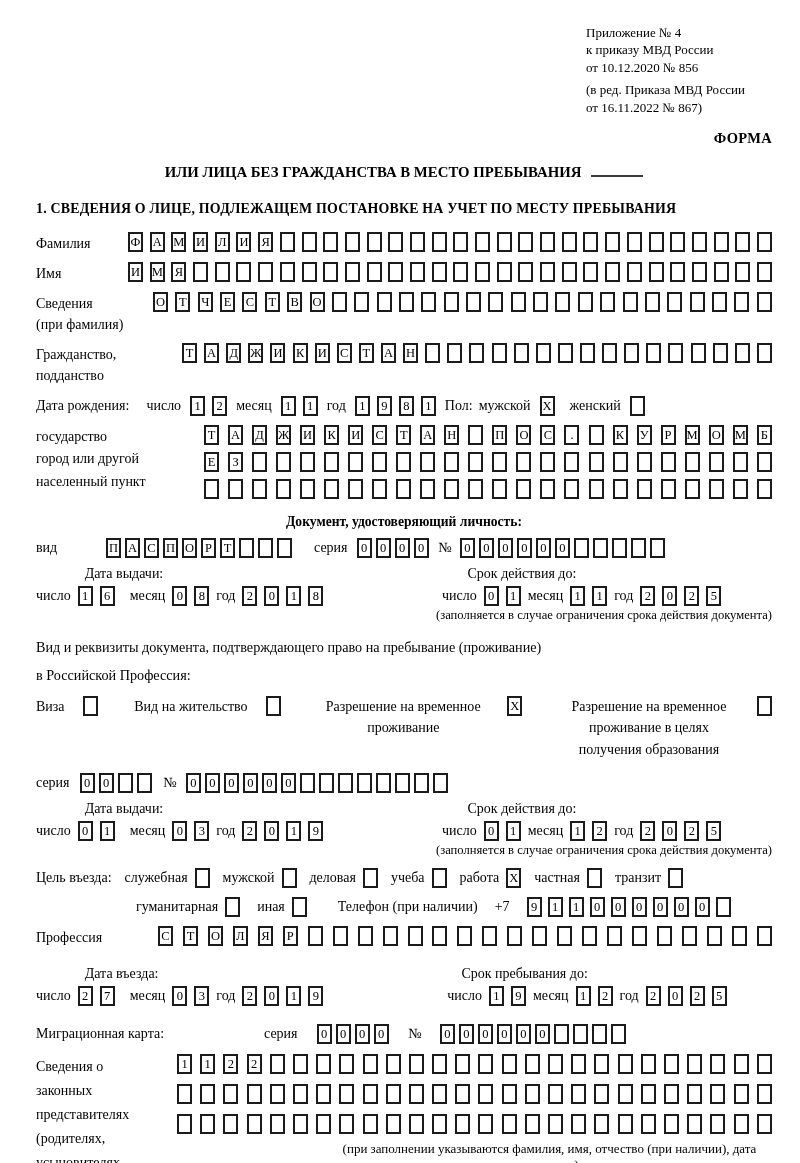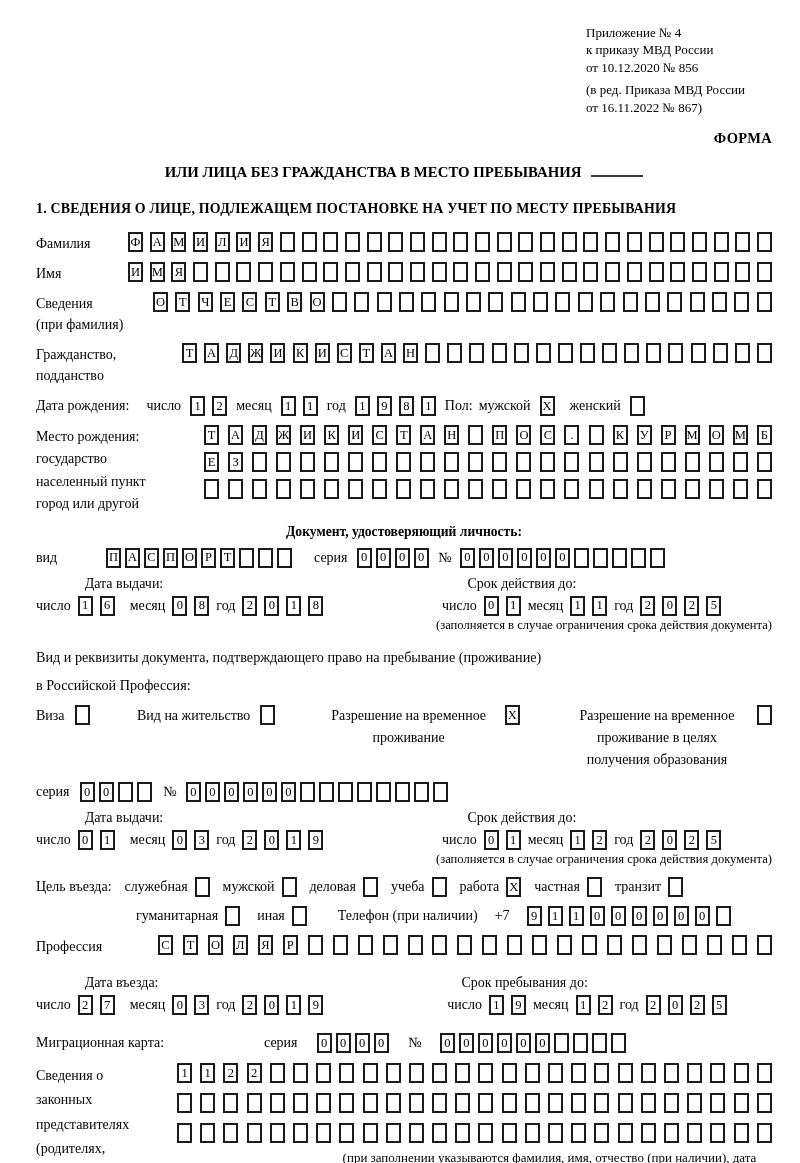--- a/index.html
+++ b/index.html
@@ -56,21 +56,21 @@
   .dhead { text-align: center; margin-bottom: 4px; }
   .dhead-l { padding-right: 170px; }
   .dhead-r { padding-right: 110px; }
   .dgroup { display: flex; align-items: center; gap: 7px; }
   .note { font-size: 12.6px; text-align: right; margin: 2px 0 10px 0; }
   .note-center { font-size: 13px; text-align: center; margin: 4px 0 0 150px; }
 
   .intro { line-height: 2.0; font-size: 14.2px; }
 
   .opts { display: flex; justify-content: space-between; align-items: flex-start; margin: 6px 0 12px 0; }
-  .opt { display: flex; align-items: flex-start; gap: 10px; }
+  .opt { display: flex; align-items: flex-start; gap: 18px; }
   .opt .opt-label { line-height: 1.55; }
   .opt-c { text-align: center; }
   .w170 { max-width: 172px; }
   .w180 { max-width: 180px; }
 
   .popt { display: flex; align-items: center; gap: 7px; }
   .purpose-row { display: flex; align-items: center; gap: 13px; margin-bottom: 9px; }
   .purpose-row2 { display: flex; align-items: center; gap: 17px; margin-bottom: 9px; padding-left: 100px; }
 
   .mig-row { display: flex; align-items: center; margin-bottom: 10px; }
@@ -264,24 +264,23 @@
       </span>
     <span class="t">Пол:</span>
     <span class="t" style="margin-left:-3px;">мужской</span>
     <span class="cell">X</span>
     <span class="t" style="margin-left:6px;">женский</span>
     <span class="cell"></span>
   </div>
 
   <div class="frow" style="margin-top:9px;">
     <div class="flabel lbl-w4">
-      <div>Место рождения:</div>
       <div>государство</div>
+      <div>город или другой</div>
       <div>населенный пункт</div>
-      <div>город или другой</div>
     </div>
     <div class="stack">
       <div class="cells fill">
           <span class="cell">Т</span>
           <span class="cell">А</span>
           <span class="cell">Д</span>
           <span class="cell">Ж</span>
           <span class="cell">И</span>
           <span class="cell">К</span>
           <span class="cell">И</span>

